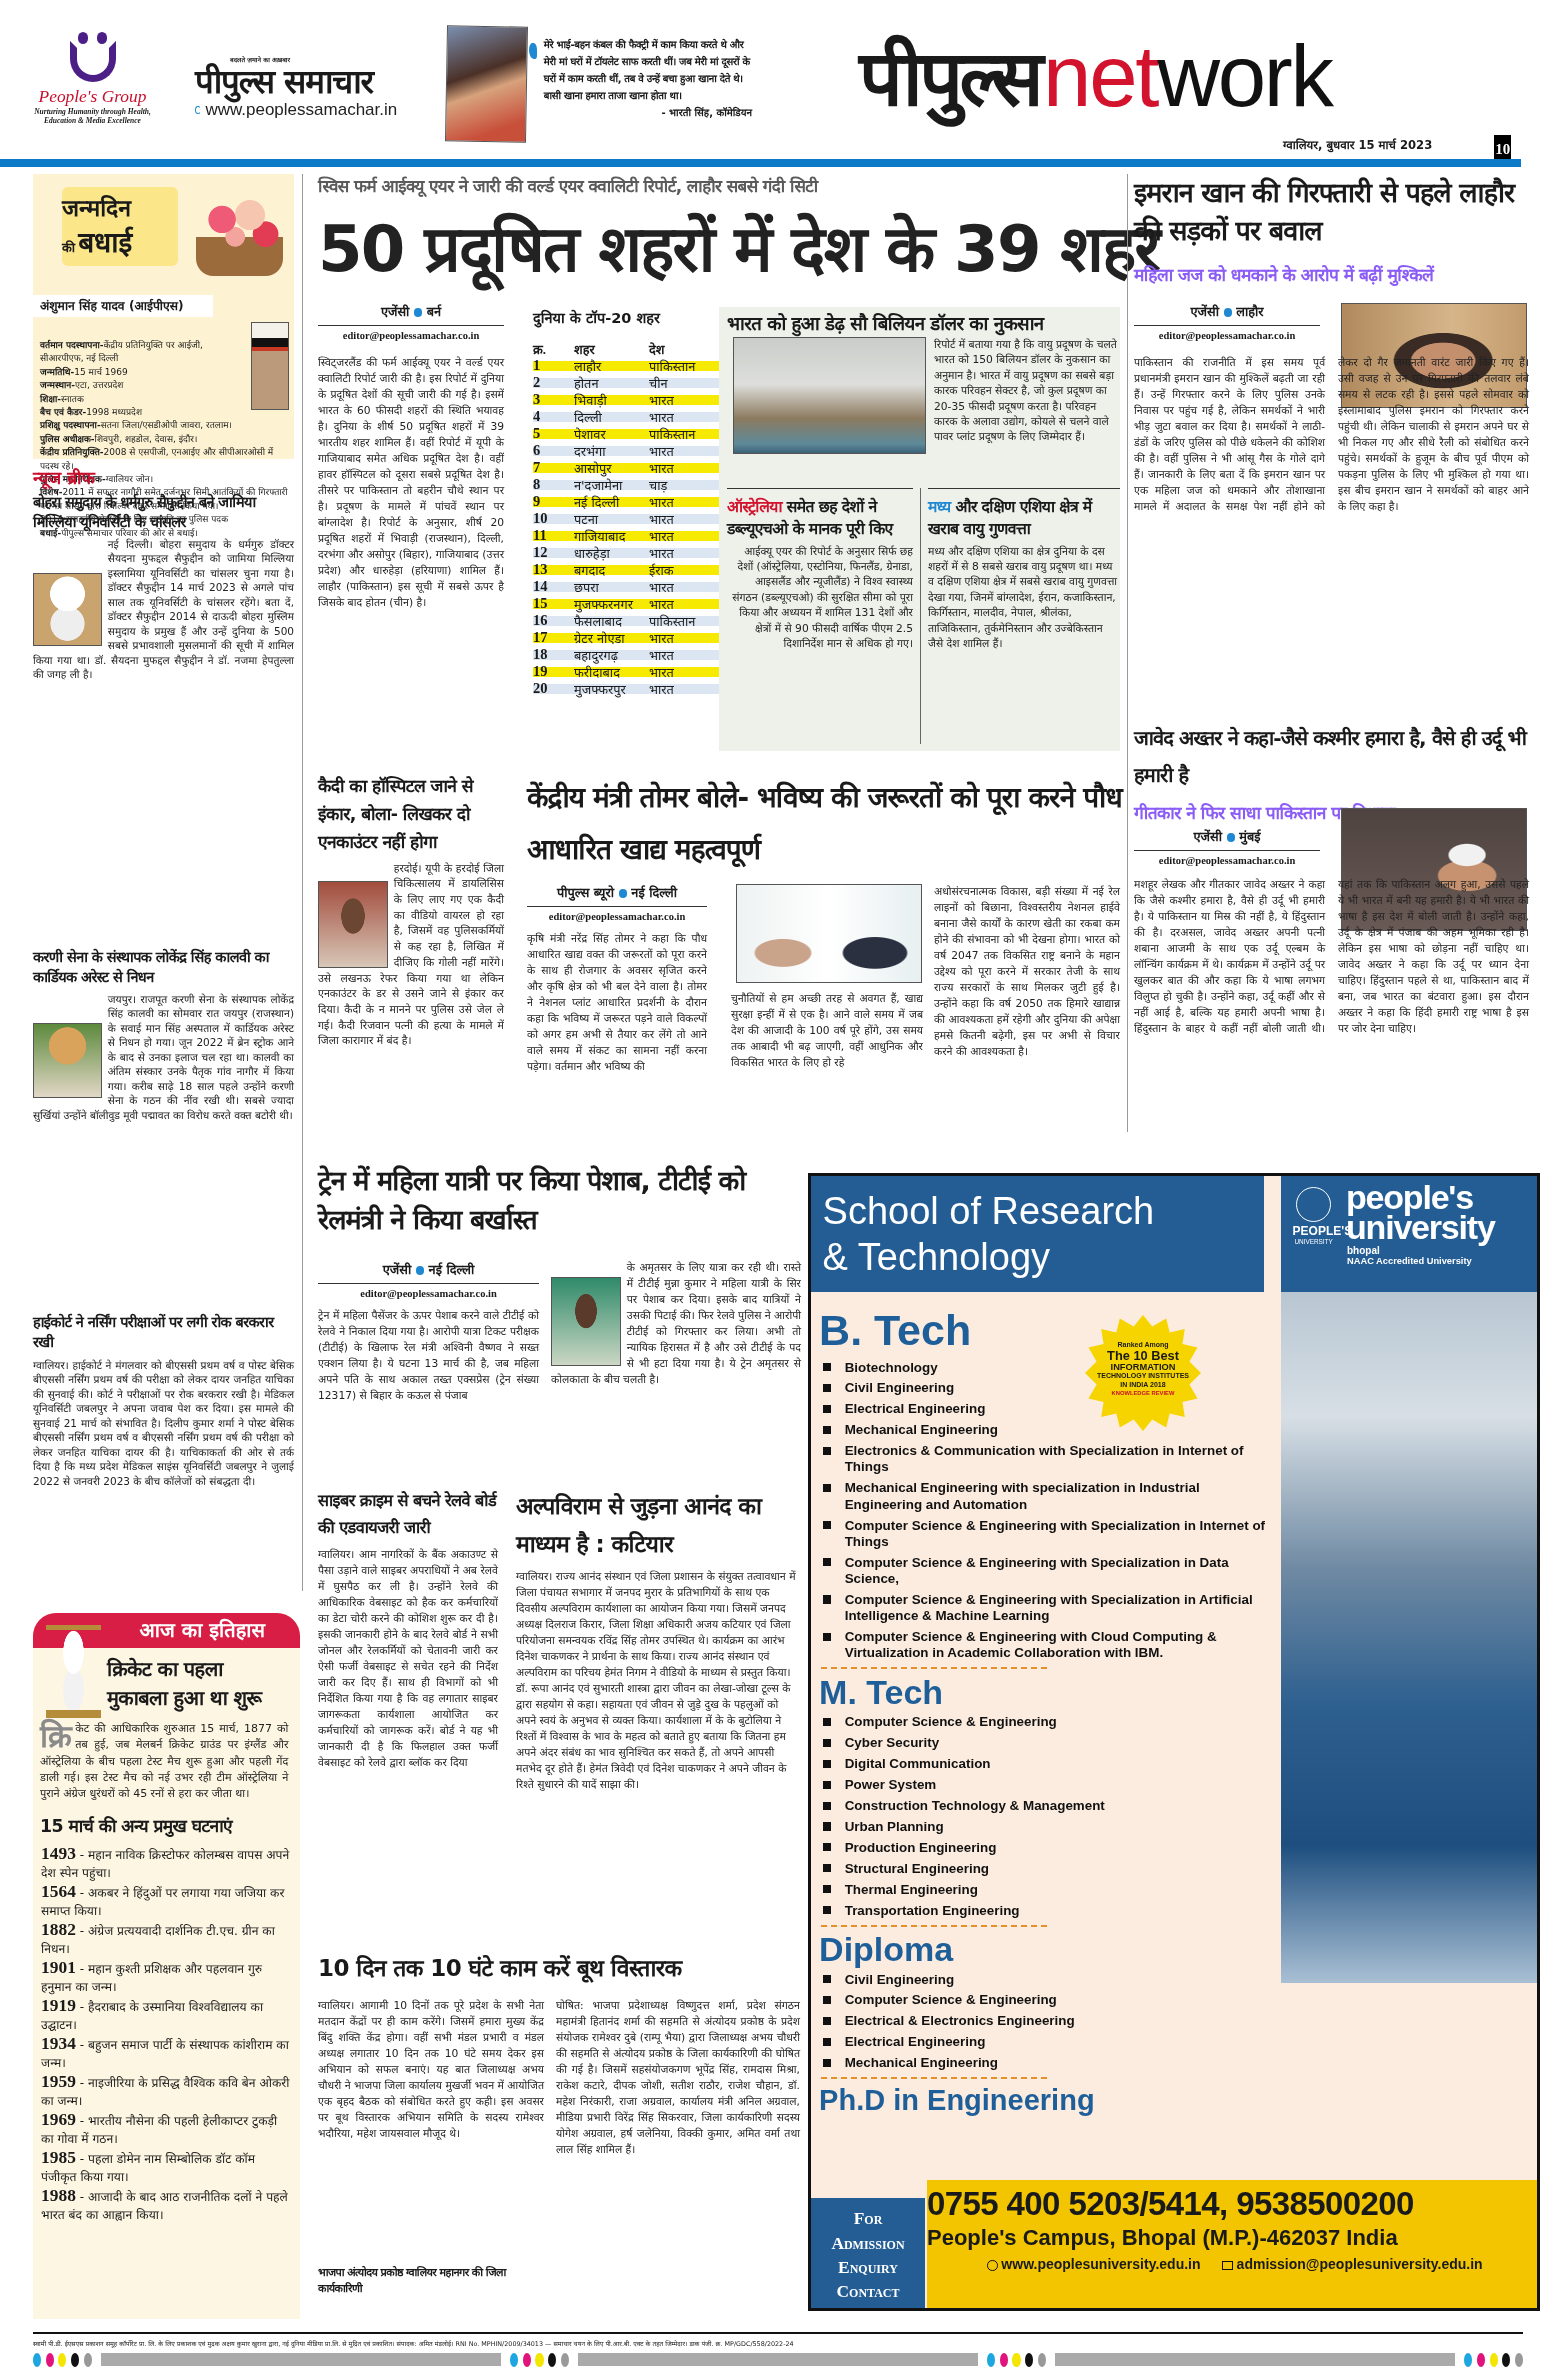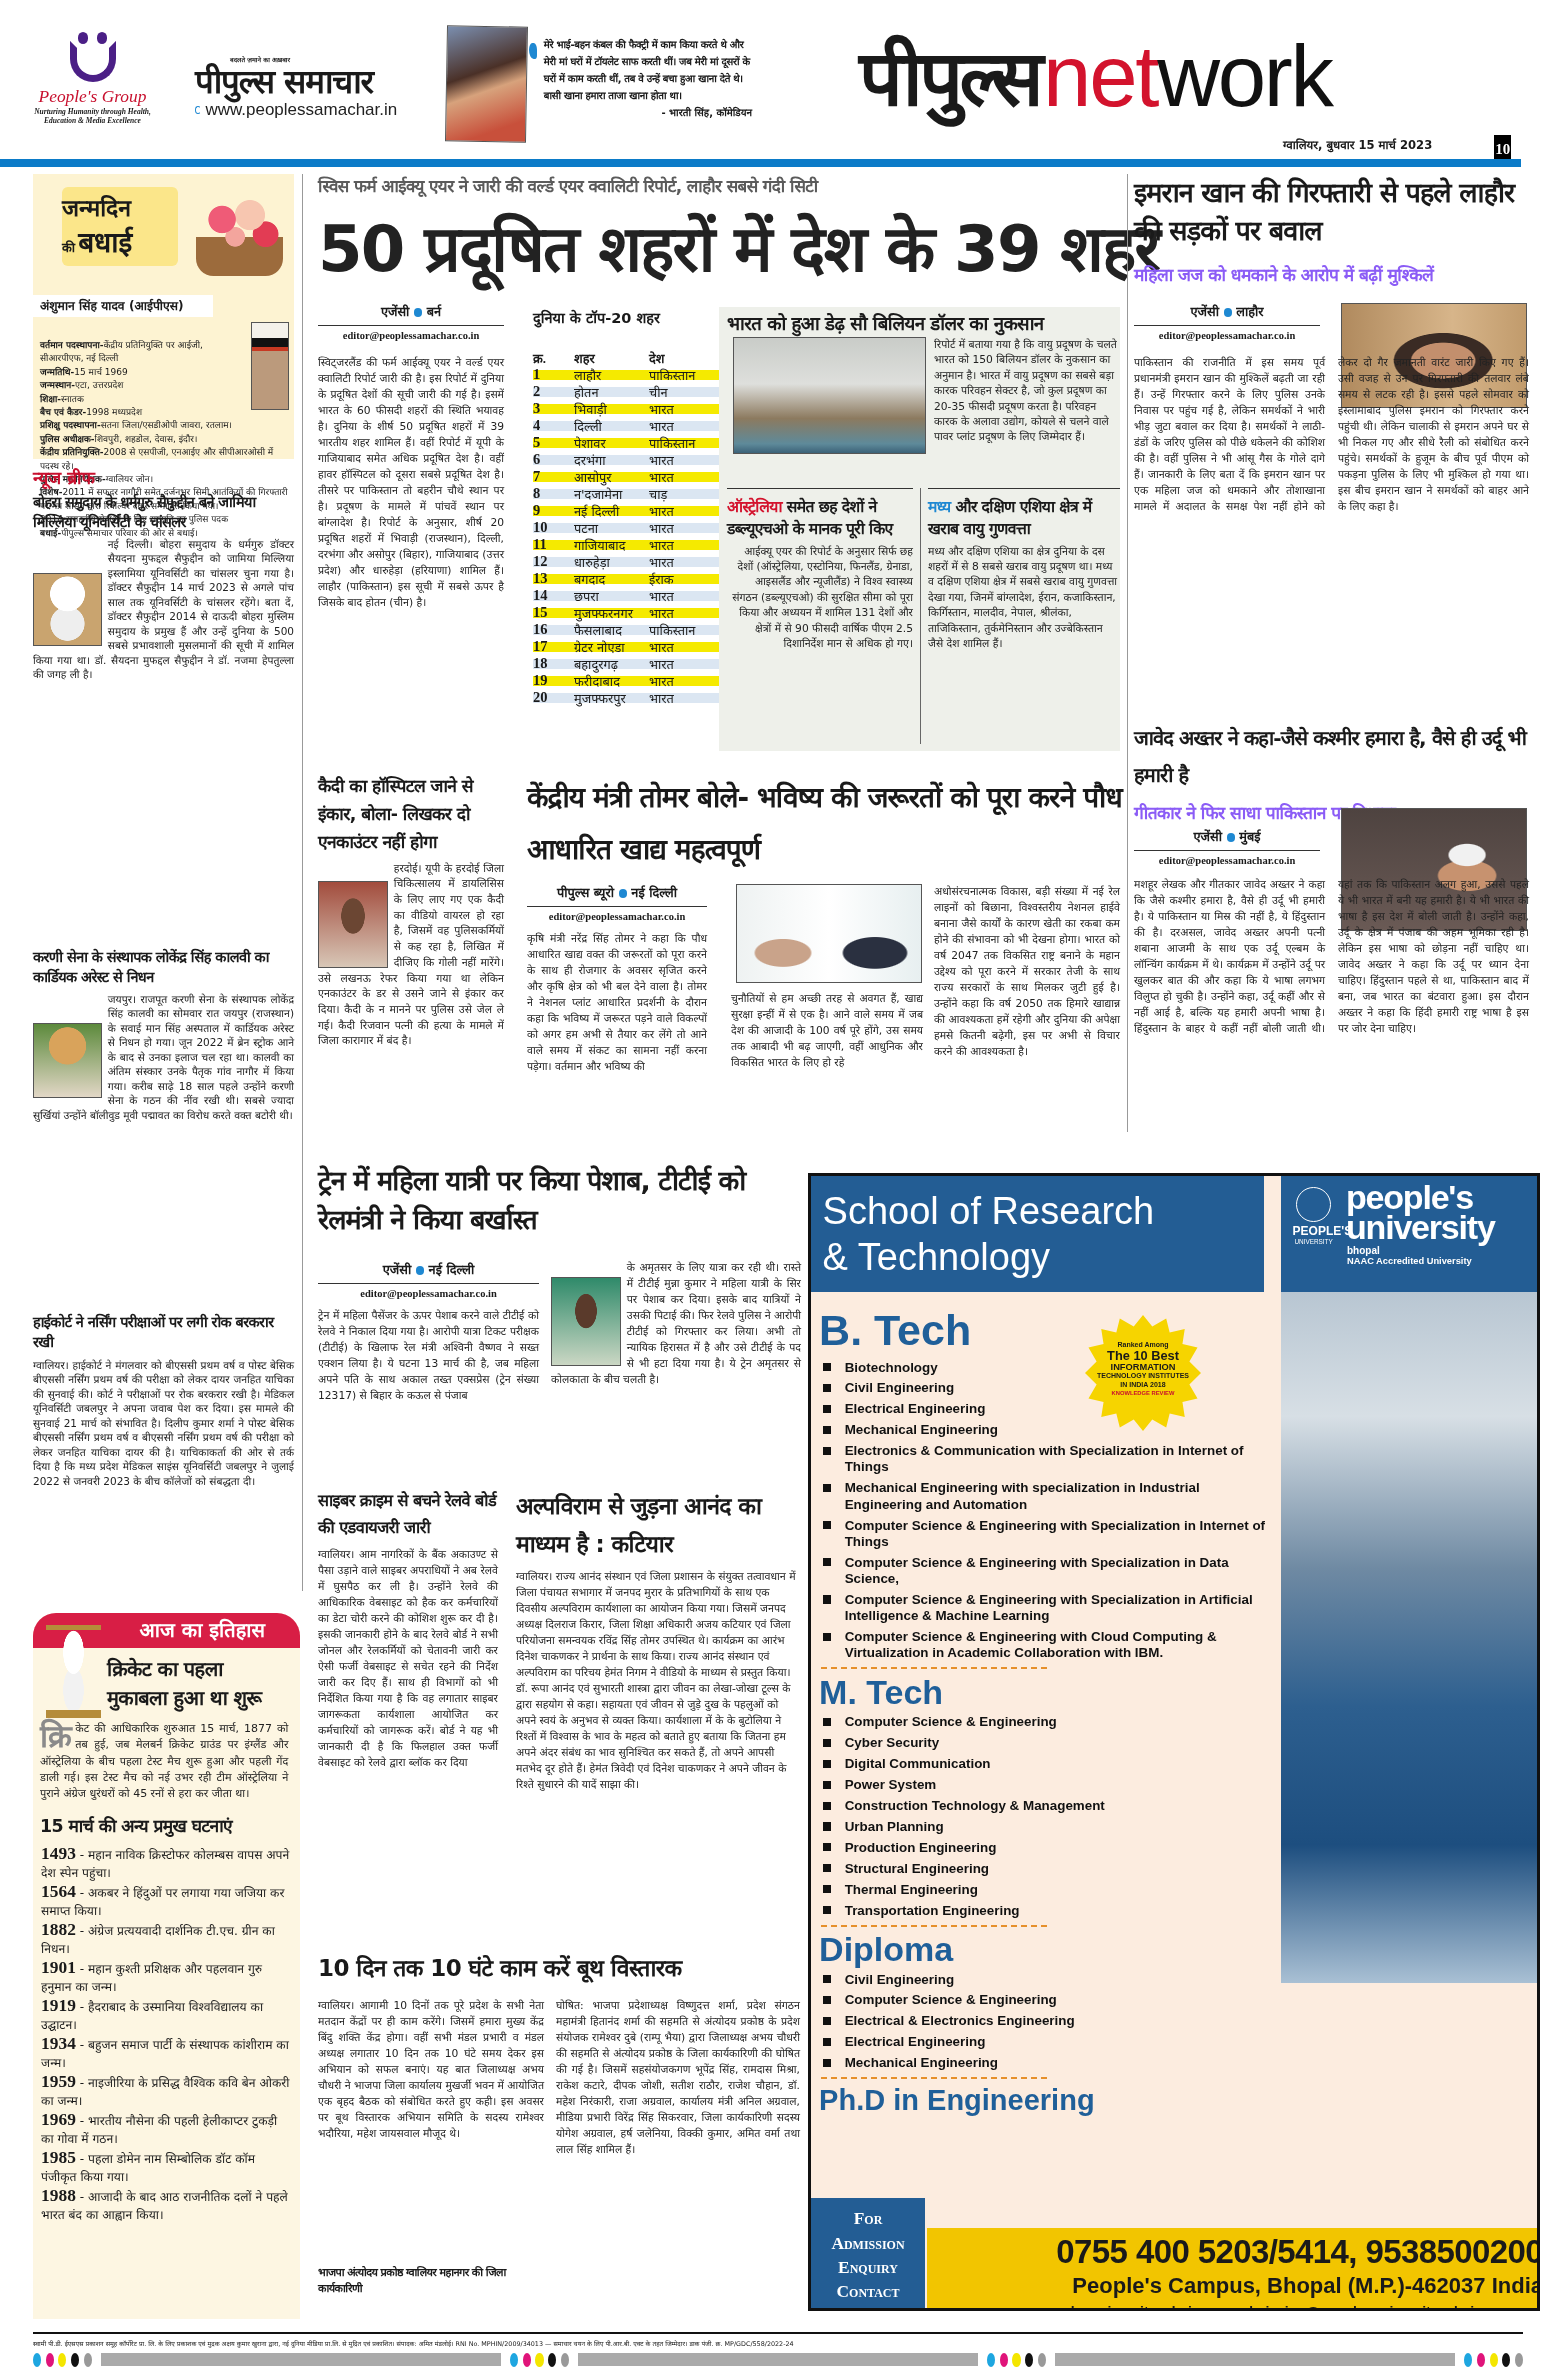--- a/index.html
+++ b/index.html
@@ -145,21 +145,21 @@
 <div class="abs" style="left:318px;top:174px;width:801px;font-size:17px;color:#5b5b5b;font-weight:bold;letter-spacing:-0.6px;white-space:nowrap">स्विस फर्म आईक्यू एयर ने जारी की वर्ल्ड एयर क्वालिटी रिपोर्ट, लाहौर सबसे गंदी सिटी</div>
 <div class="abs" style="left:318px;top:203px;width:801px;font-size:64px;font-weight:900;letter-spacing:-1.7px;white-space:nowrap;color:#222">50 प्रदूषित शहरों में देश के 39 शहर</div>
 
 <div class="abs" style="left:318px;top:302px;width:186px">
   <div class="byline"><span>एजेंसी</span><span class="dot"></span><span>बर्न</span></div>
   <div class="email">editor@peoplessamachar.co.in</div>
   <p class="body" style="margin-top:14px;font-size:10.7px;line-height:16px">स्विट्जरलैंड की फर्म आईक्यू एयर ने वर्ल्ड एयर क्वालिटी रिपोर्ट जारी की है। इस रिपोर्ट में दुनिया के प्रदूषित देशों की सूची जारी की गई है। इसमें भारत के 60 फीसदी शहरों की स्थिति भयावह है। दुनिया के शीर्ष 50 प्रदूषित शहरों में 39 भारतीय शहर शामिल हैं। वहीं रिपोर्ट में यूपी के गाजियाबाद समेत अधिक प्रदूषित देश है। वहीं हावर हॉस्पिटल को दूसरा सबसे प्रदूषित देश है। तीसरे पर पाकिस्तान तो बहरीन चौथे स्थान पर है। प्रदूषण के मामले में पांचवें स्थान पर बांग्लादेश है। रिपोर्ट के अनुसार, शीर्ष 20 प्रदूषित शहरों में भिवाड़ी (राजस्थान), दिल्ली, दरभंगा और असोपुर (बिहार), गाजियाबाद (उत्तर प्रदेश) और धारुहेड़ा (हरियाणा) शामिल हैं। लाहौर (पाकिस्तान) इस सूची में सबसे ऊपर है जिसके बाद होतन (चीन) है।</p>
 </div>
 
 <div class="abs" style="left:533px;top:307px;width:186px">
-  <div style="font-size:14.5px;font-weight:900;margin-bottom:22px;white-space:nowrap">दुनिया के टॉप-20 शहर</div>
+  <div style="font-size:14.5px;font-weight:900;margin-bottom:13px;white-space:nowrap">दुनिया के टॉप-20 शहर</div>
   <div class="tbl-row" style="font-weight:900">
     <span style="font-size:12.8px">क्र.</span>
     <span>शहर</span>
     <span>देश</span>
   </div>
   <div id="top20-rows">
       <div class="tbl-row y">
         <span>1</span>
         <span>लाहौर</span>
         <span>पाकिस्तान</span>
@@ -479,21 +479,21 @@
       </div>
     <div class="dash"></div>
     <div class="ad-h" style="font-size:29px;line-height:35px">Ph.D in Engineering</div>
   </div>
   <div style="position:absolute;left:0;bottom:0;width:114px;height:110px;background:#235d94;color:#fff;text-align:center;padding-top:8.1px;font-family:'Liberation Serif',serif;font-weight:bold;font-size:17.4px;line-height:24.4px;font-variant:small-caps" id="contact-label">
       <div>For</div>
       <div>Admission</div>
       <div>Enquiry</div>
       <div>Contact</div>
     </div>
-  <div style="position:absolute;left:116px;bottom:0;width:616px;height:80px;background:#f2c500;text-align:right;padding-top:3.5px">
+  <div style="position:absolute;left:116px;bottom:0;width:616px;height:128px;background:#f2c500;text-align:left;padding-top:3.5px">
     <div style="font-family:'Liberation Sans',sans-serif;font-weight:bold;font-size:33px;line-height:39px;letter-spacing:-0.6px">0755 400 5203/5414, 9538500200</div>
     <div style="font-family:'Liberation Sans',sans-serif;font-weight:bold;font-size:22px;line-height:30px">People's Campus, Bhopal (M.P.)-462037 India</div>
     <div style="display:flex;justify-content:center;gap:21px;font-family:'Liberation Sans',sans-serif;font-weight:bold;font-size:14px;margin-top:3.5px">
       <span><span style="display:inline-block;width:10.5px;height:10.5px;border:1.2px solid #111;border-radius:50%;vertical-align:middle;margin-right:3.5px"></span><span>www.peoplesuniversity.edu.in</span></span>
       <span><span style="display:inline-block;width:11.6px;height:9.3px;border:1.2px solid #111;vertical-align:middle;margin-right:3.5px"></span><span>admission@peoplesuniversity.edu.in</span></span>
     </div>
   </div>
 </div>
 
 <div class="abs" style="left:33px;top:2332px;width:1490px;height:2.3px;background:#111"></div>

